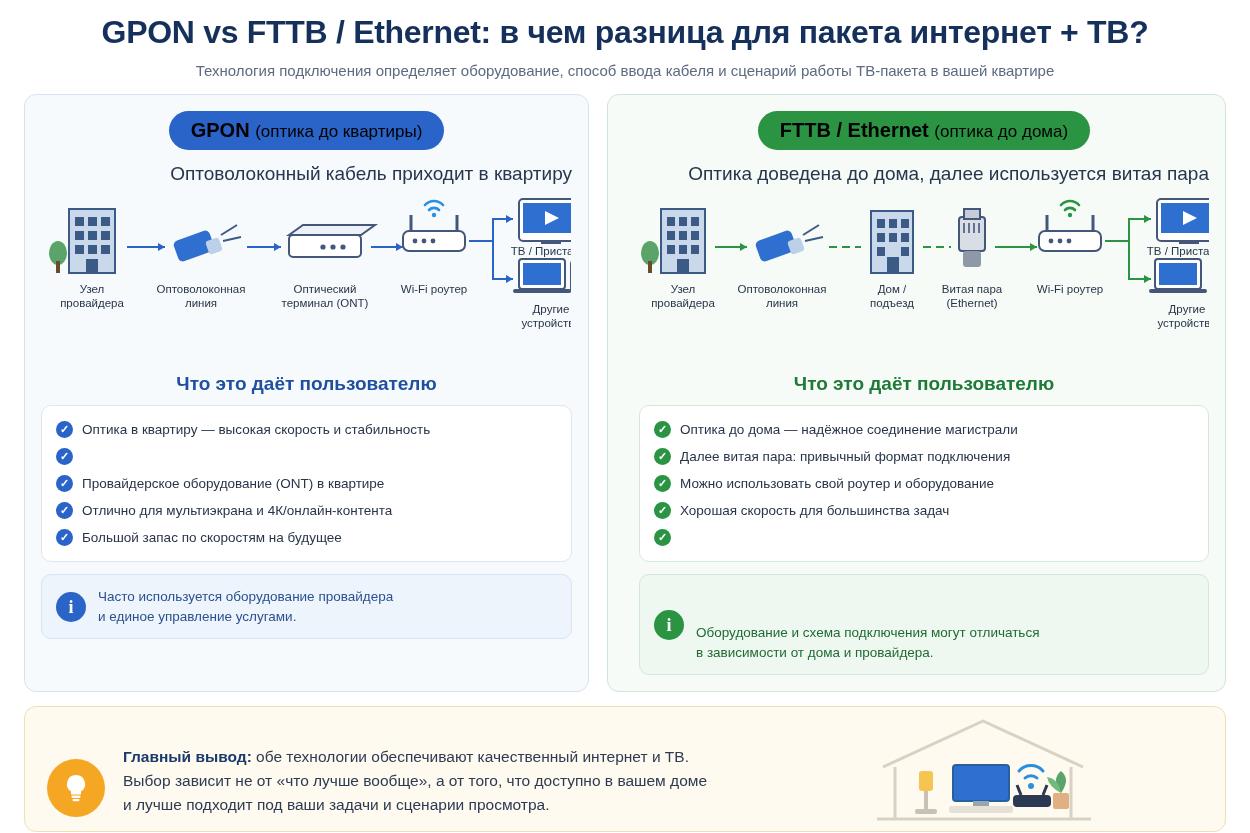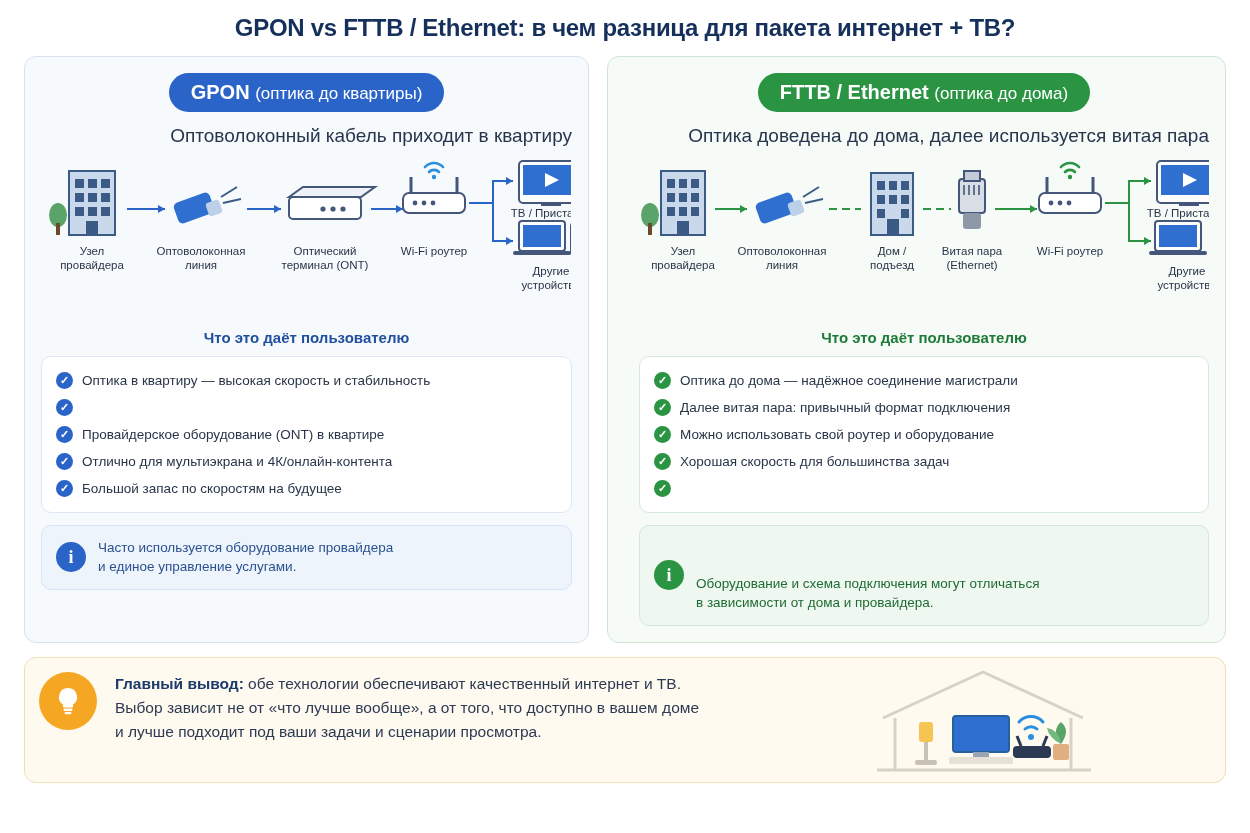--- a/index.html
+++ b/index.html
@@ -12,21 +12,21 @@
   .page {
     position: relative;
     width: 1250px; height: 833px;
     background: #ffffff;
     overflow: hidden;
   }
 
   
   .header { padding: 14px 24px 0 24px; text-align: center; }
   .title {
-    font-size: 24px;
+    font-size: 32px;
     font-weight: bold;
     color: #16305c;
     letter-spacing: -0.3px;
     line-height: 1.15;
   }
   .subtitle {
     margin-top: 10px;
     font-size: 15px;
     color: #5c6b80;
     line-height: 1.3;
@@ -51,21 +51,21 @@
     background: #f6fbf7;
     padding-left: 31px;
   }
 
   .badge {
     display: block;
     margin: 2px auto 0 auto;
     width: fit-content;
     padding: 8px 22px;
     border-radius: 22px;
-    color: #ffffff;
+    color: #000000;
     font-size: 20px;
     font-weight: bold;
     text-align: center;
   }
   .badge .sub { font-weight: normal; font-size: 17px; }
   .badge.blue { background: #2a64c8; }
   .badge.green { background: #2a9443; }
 
   .card-lead {
     margin-top: 13px;
@@ -78,23 +78,24 @@
   .flow {
     position: relative;
     height: 170px;
     margin-top: 12px;
   }
   .flow svg { display: block; }
 
   
   .benefits-title {
     text-align: center;
-    font-size: 15px;
+    font-size: 19px;
     font-weight: bold;
     color: #1f4f9e;
+    margin-top: 6px;
   }
   .card.green .benefits-title { color: #1f7a38; }
 
   .benefits {
     margin-top: 10px;
     background: #ffffff;
     border: 1px solid #dde7f2;
     border-radius: 10px;
     padding: 10px 12px;
   }
@@ -150,23 +151,23 @@
   .card.green .note-icon { background: #2a9443; }
   .note-text { font-size: 13.5px; color: #2a5190; line-height: 1.45; }
   .card.green .note-text { color: #1f6b33; margin-top: 36px; }
 
   
   .footer {
     margin: 14px 24px 0 24px;
     border: 1px solid #f0dfb5;
     background: #fffaf0;
     border-radius: 12px;
-    padding: 14px 14px;
+    padding: 14px 22px;
     display: flex;
-    align-items: flex-start;
+    align-items: flex-end;
     gap: 18px;
     height: 126px;
     position: relative;
   }
   .bulb {
     flex: 0 0 auto;
     width: 58px; height: 58px;
     border-radius: 50%;
     background: #f5a623;
     display: flex; align-items: center; justify-content: center;
@@ -185,20 +186,21 @@
 
   .lbl { font-size: 11.5px; fill: #283549; }
 </style>
 </head>
 <body>
 
 <div class="page">
 
   <div class="header">
     <div class="title">GPON vs FTTB / Ethernet: в чем разница для пакета интернет + ТВ?</div>
+    <div class="subtitle">Технология подключения определяет оборудование, способ ввода кабеля и сценарий работы ТВ-пакета в вашей квартире</div>
   </div>
 
   <div class="columns">
 
     <div class="card">
 
       <div class="badge blue">
         <span>GPON</span>
         <span class="sub">(оптика до квартиры)</span>
       </div>

